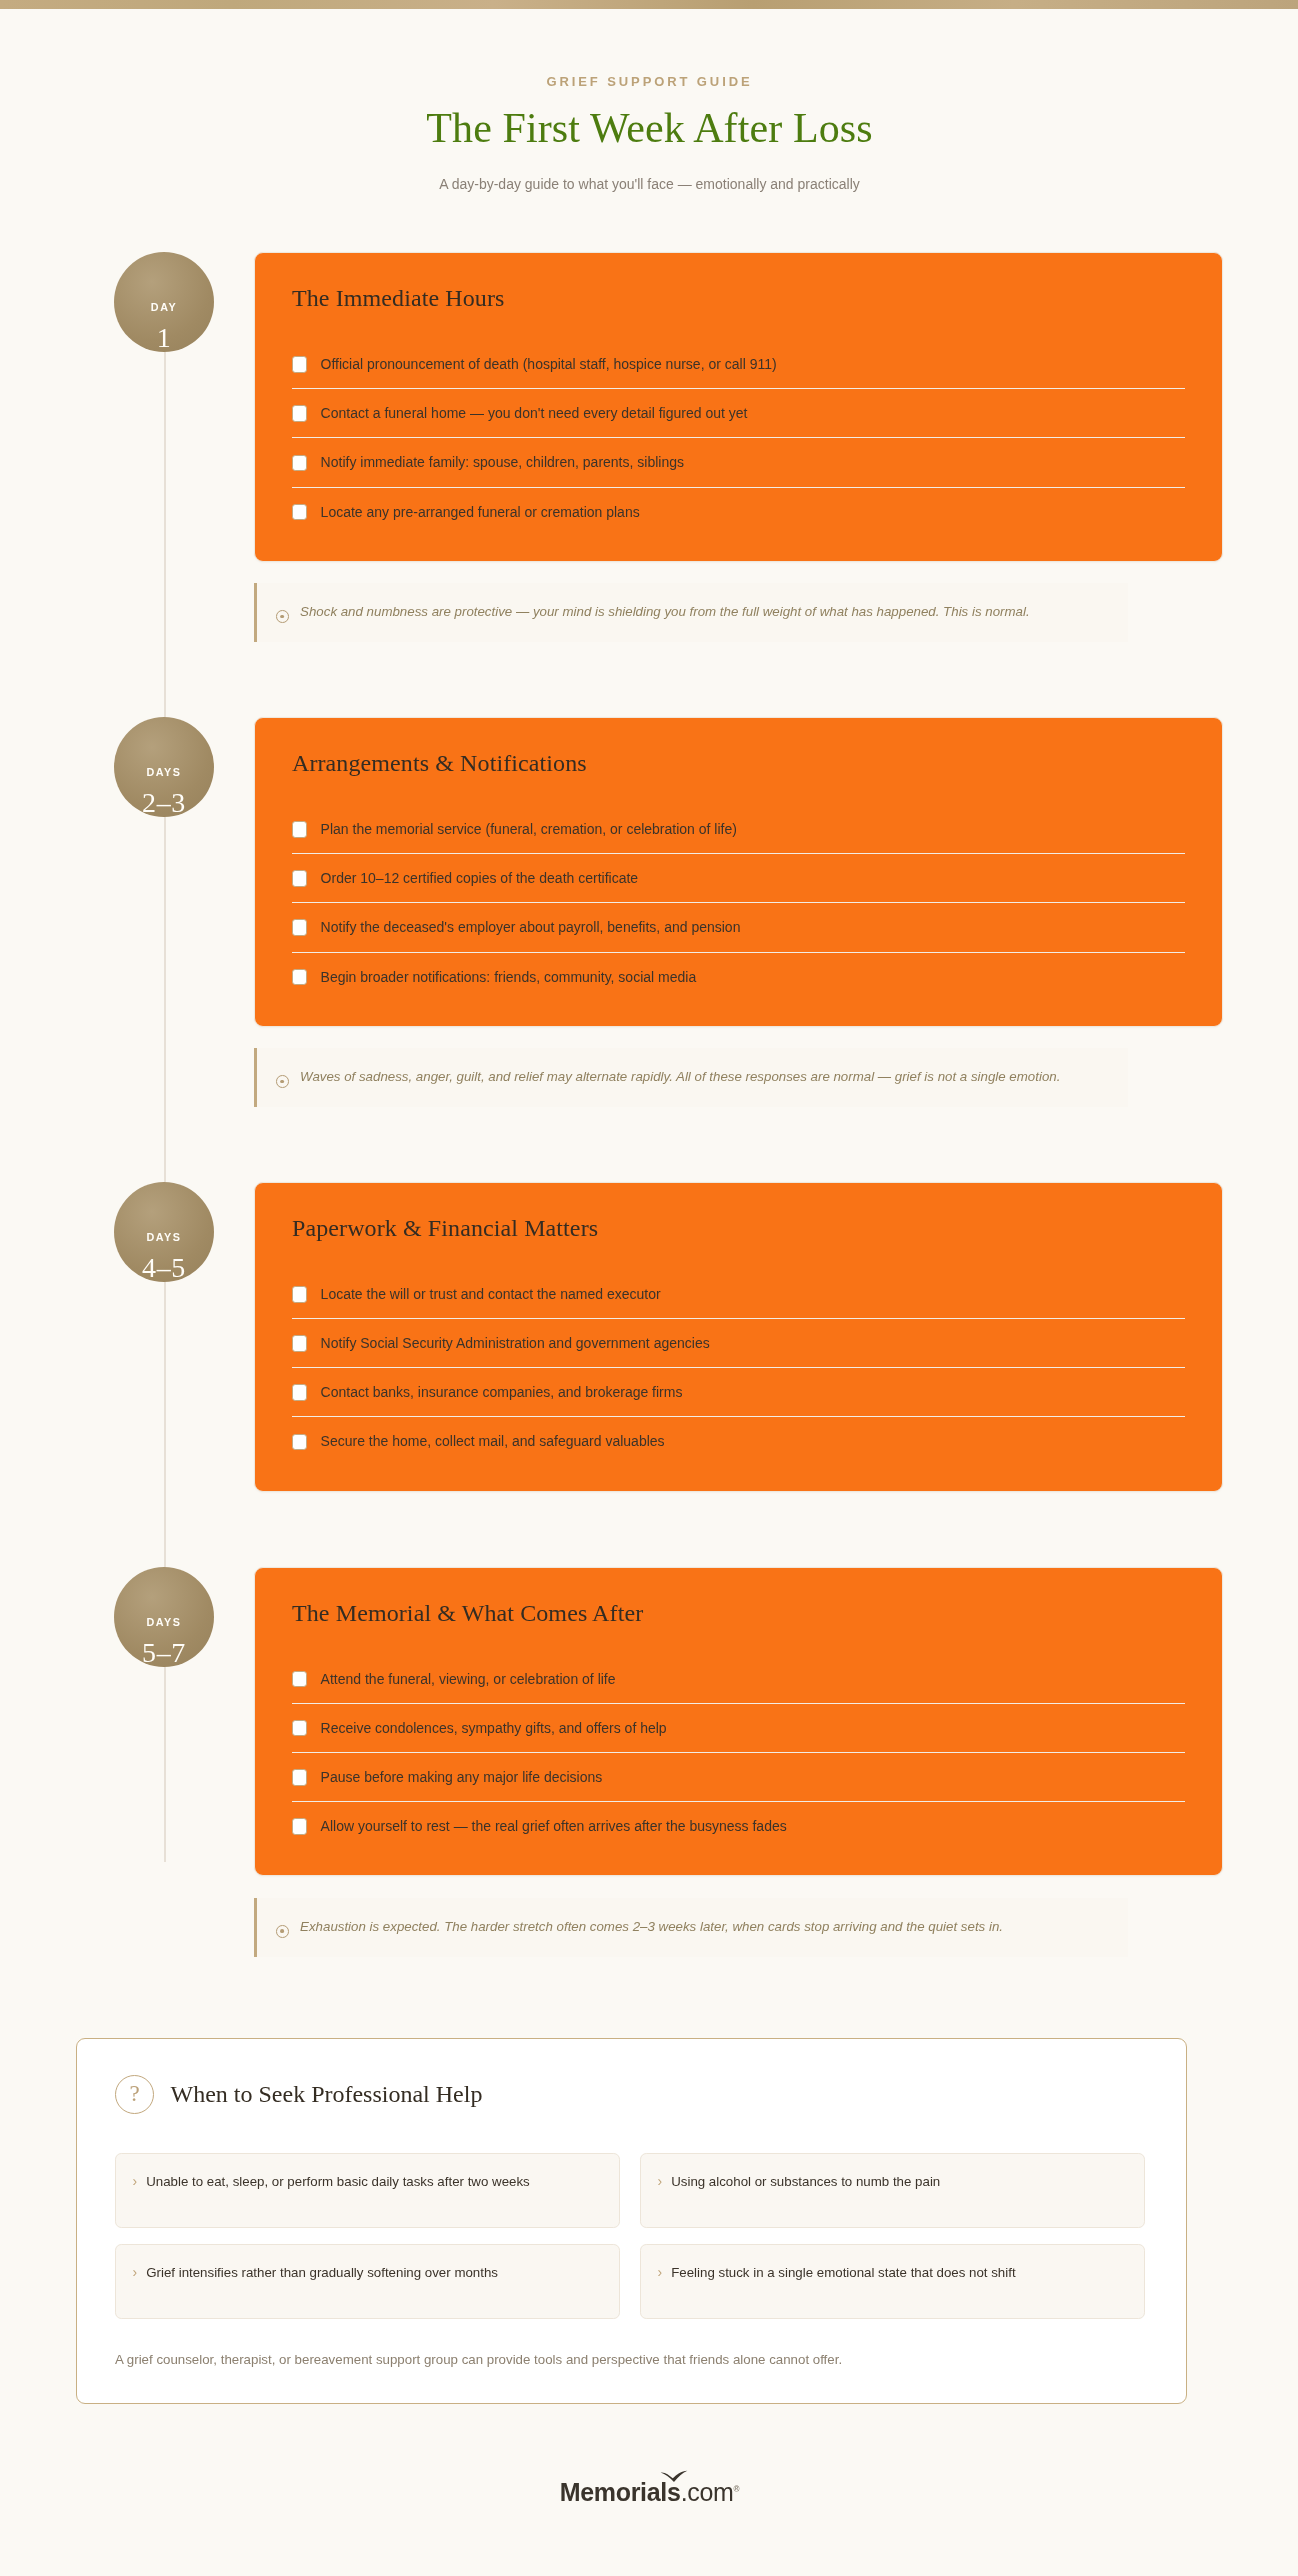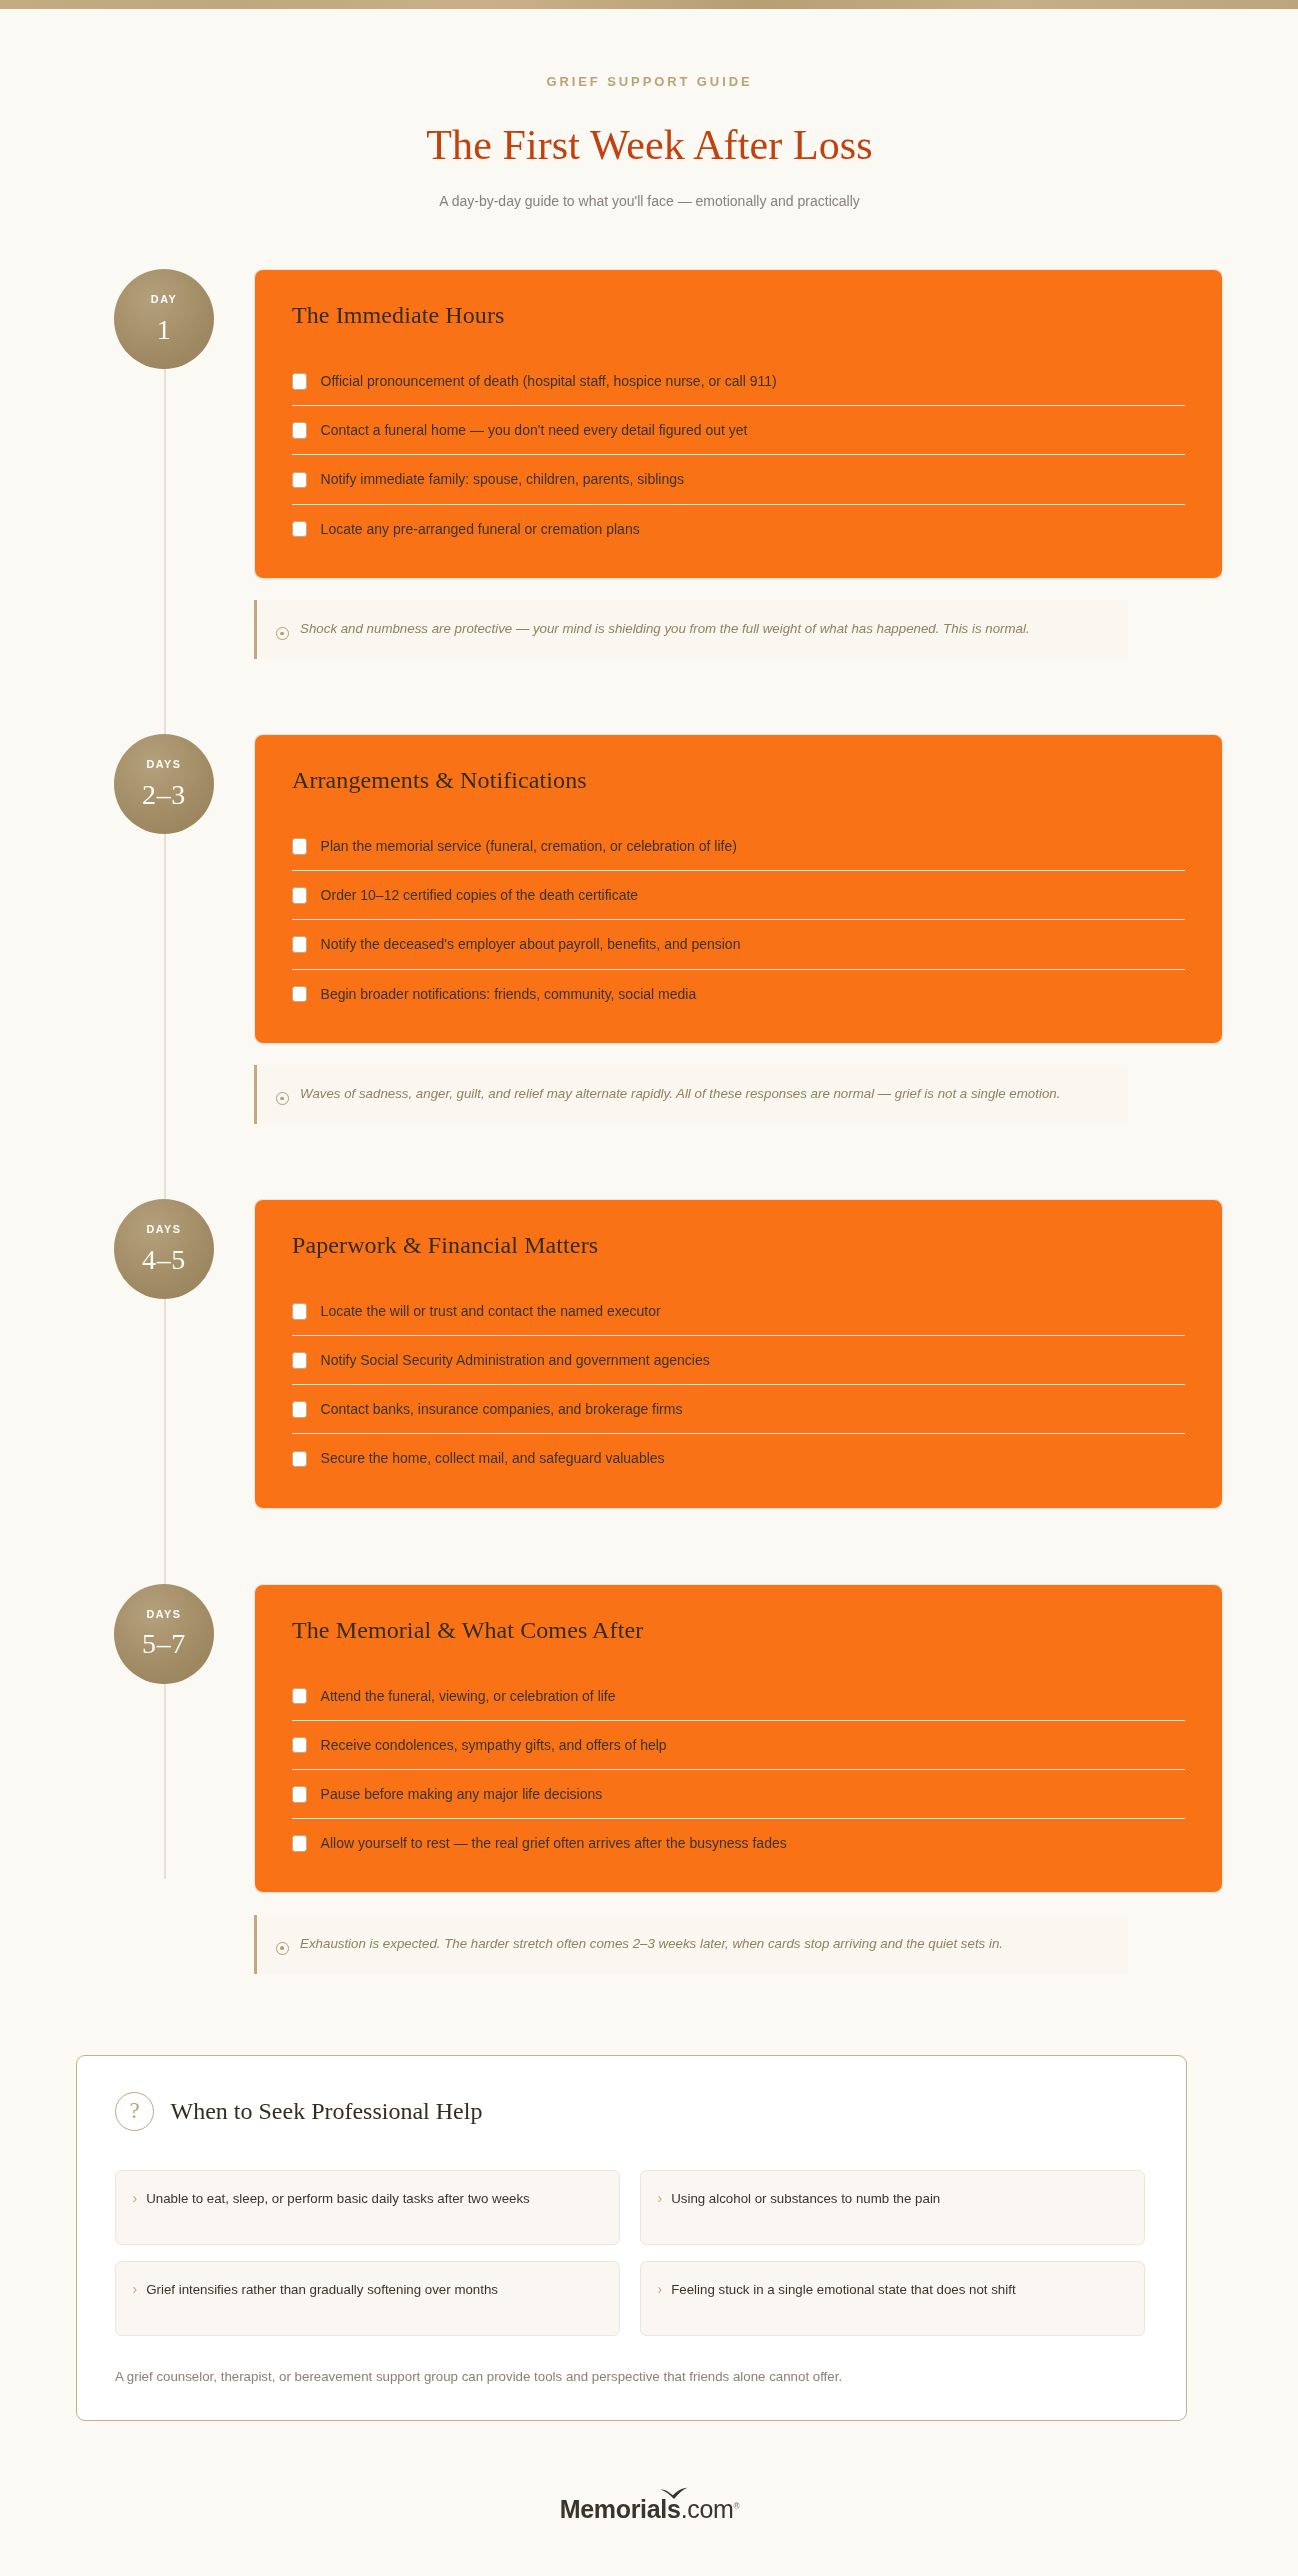--- a/index.html
+++ b/index.html
@@ -41,22 +41,22 @@
     font-weight: 700;
     letter-spacing: 2.9px;
     color: #BBA membership;
     color: #BCA278;
     text-transform: uppercase;
   }
   .page-title {
     font-family: "Liberation Serif", serif;
     font-size: 42px;
     font-weight: 400;
-    color: #c2410c;
-    margin-top: 32px;
+    color: #4d7c0f;
+    margin-top: 15px;
     letter-spacing: 0.1px;
   }
   .subtitle {
     font-family: "Liberation Sans", sans-serif;
     font-size: 14px;
     color: #8A8076;
     margin-top: 24px;
   }
 
   
@@ -85,21 +85,21 @@
     left: 114px;
     top: 0;
     width: 100px;
     height: 100px;
     border-radius: 50%;
     background: radial-gradient(circle at 38% 30%, #B4A07C 0%, #A08A63 62%, #96815B 100%);
     color: #FFFDF8;
     display: flex;
     flex-direction: column;
     align-items: center;
-    justify-content: center;
+    justify-content: flex-end;
     z-index: 2;
   }
   .badge-label {
     font-family: "Liberation Sans", sans-serif;
     font-size: 10.8px;
     font-weight: 700;
     letter-spacing: 1.5px;
     line-height: 1;
   }
   .badge-num {

